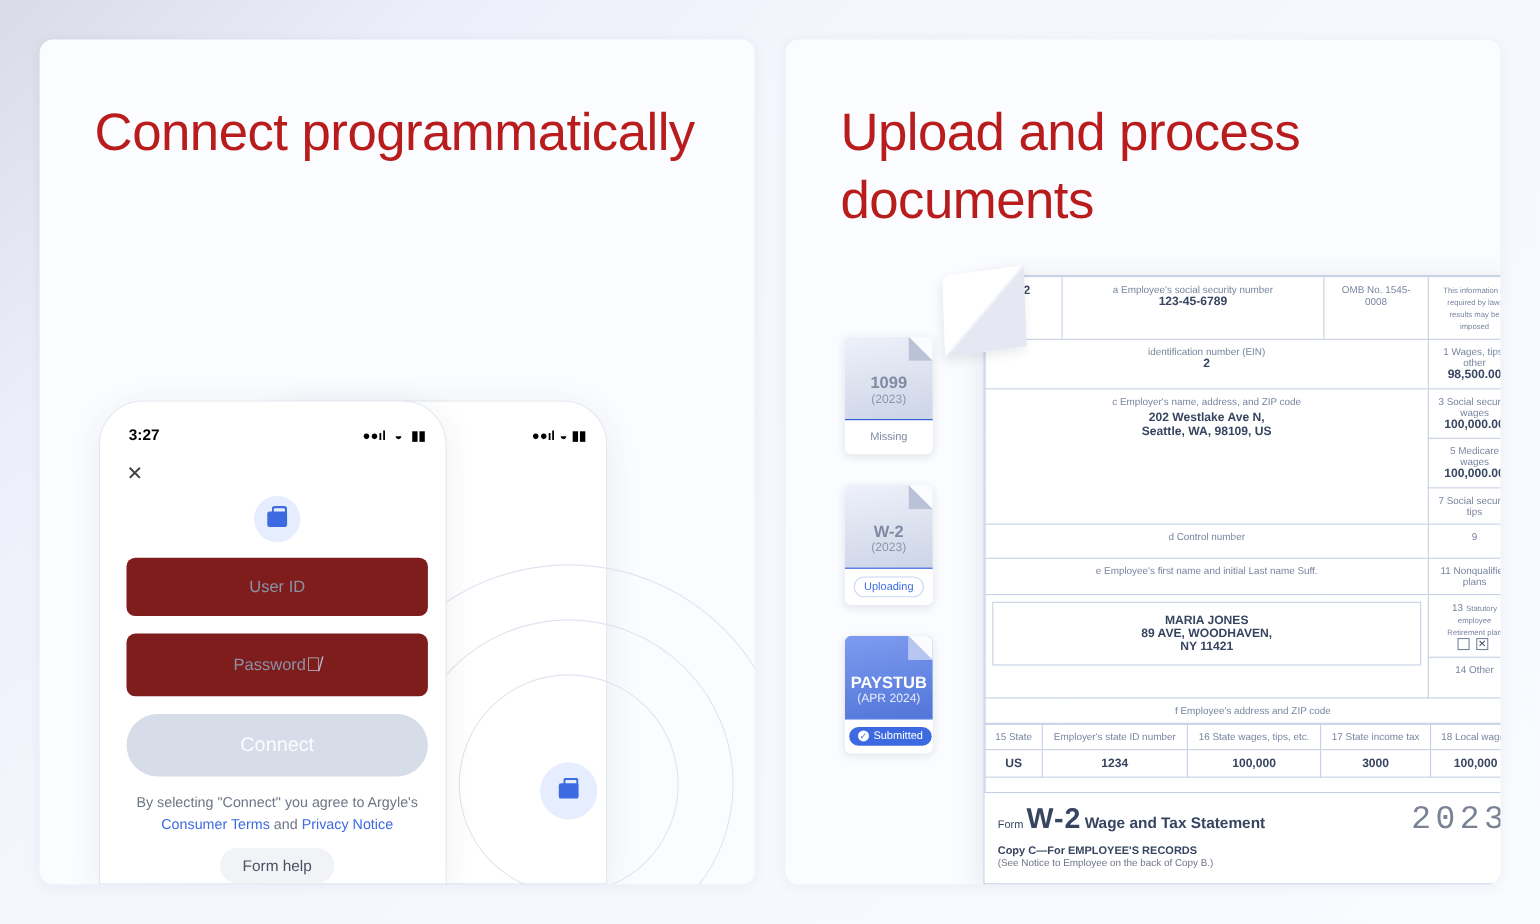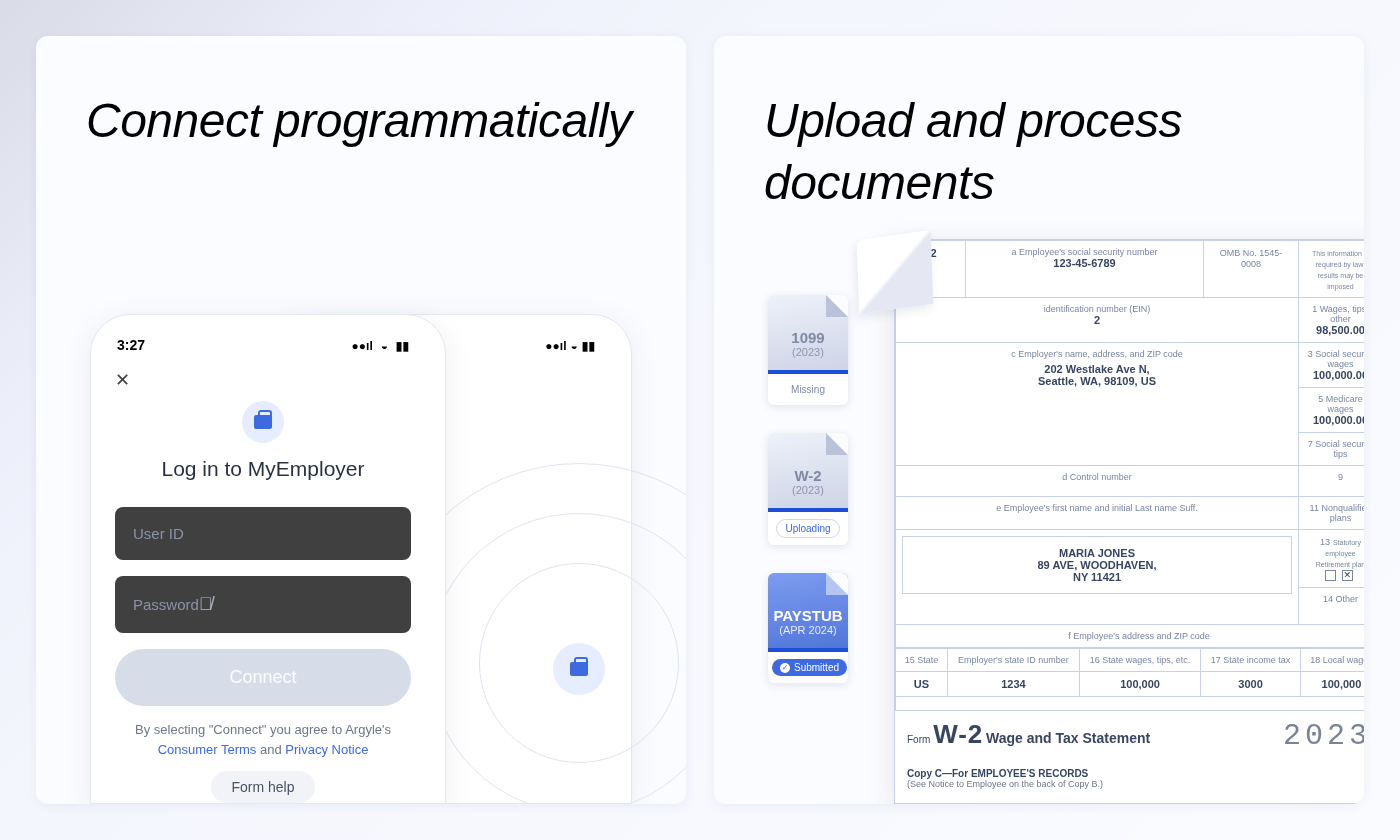--- a/index.html
+++ b/index.html
@@ -8,59 +8,59 @@
     width: 1400px; height: 840px;
     background: linear-gradient(135deg,#d9dbe6 0%,#eceefa 18%,#f4f6fd 35%,#fafbff 100%);
     overflow: hidden; padding: 36px;
     display: flex; gap: 28px;
   }
   .card {
     flex: 1 1 0; background: #fbfcff;
     border-radius: 12px; box-shadow: 0 2px 12px rgba(40,50,80,.06);
     padding: 54px 50px 0 50px; position: relative; overflow: hidden;
   }
-  h1 { font-size: 48px; font-weight: 400; color: #000000; line-height: 1.3; letter-spacing: -.5px; font-style: italic;}
+  h1 { font-size: 48px; font-weight: 400; color: #b91c1c; line-height: 1.3; letter-spacing: -.5px;}
   
   .phones { position: absolute; left: 54px; bottom: 0; display: flex; }
   .phone {
-    width: 356px; background: #fff; border: 1px solid #e3e7ef;
-    border-radius: 40px 40px 0 0; padding: 18px 22px 0 12px;
+    width: 316px; background: #fff; border: 1px solid #e3e7ef;
+    border-radius: 40px 40px 0 0; padding: 18px 4px 0 12px;
     box-shadow: 0 6px 30px rgba(40,50,80,.08);
   }
   .phone.back { margin-left:-170px; z-index:0; }
   .phone.front{ z-index:2; }
   .statusbar { display:flex; justify-content:space-between; align-items:center; padding:4px 14px 10px; font-size:14px; font-weight:600;}
   .statusbar .icons span{margin-left:4px; font-size:12px;}
   .close { font-size:18px; color:#444;padding:6px 12px 4px; font-weight:300;}
   .applogo { width:42px;height:42px;border-radius:50%;background:#e6edff; margin:6px auto 14px;display:flex;align-items:center;justify-content:center;}
   .briefcase { width:18px;height:14px;background:#3e6ae1;border-radius:2px;position:relative;}
   .briefcase:before{content:"";position:absolute;top:-5px;left:4px;width:10px;height:5px;border:2px solid #3e6ae1;border-bottom:none;border-radius:3px 3px 0 0;}
   .login-title{ text-align:center; font-size:21px; font-weight:500; color:#2a3242; margin-bottom:26px;}
-  .field { background:#404040; border-radius:8px; padding:18px 18px; margin:0 12px 16px; color:#8a92a5; font-size:15px; display:flex; justify-content:flex-start; align-items:center;}
+  .field { background:#7f1d1d; border-radius:8px; padding:18px 18px; margin:0 12px 16px; color:#8a92a5; font-size:15px; display:flex; justify-content:center; align-items:center;}
   .eye { color:#b4bac8;font-size:18px;}
   .connect-btn{ background:#d7dde8;color:#fafcff;border-radius:30px;padding:18px;margin:0 12px 14px;text-align:center;font-size:18px;font-weight:400;}
   .disclosure{ text-align:center;font-size:13px;color:#6e7787;margin:8px 18px;line-height:1.5;}
   .disclosure a{color:#3e6ae1;text-decoration:none;}
   .loginhelp{ display:block;margin:12px auto 0;background:#f1f3f7;border-radius:18px;padding:8px 20px;font-size:14px;color:#4a5262;width:fit-content;}
   
   .rings{ position:absolute; right:-130px; bottom:-120px; z-index:0;}
   .ring{ border:1px solid #dfe4ef; border-radius:50%; position:absolute;}
   .r1{width:200px;height:200px;right:60px;bottom:60px;}
   .r2{width:300px;height:300px;right:10px;bottom:10px;}
   .r3{width:400px;height:400px;right:-40px;bottom:-40px;}
   .ring-center{position:absolute;right:134px;bottom:128px;width:52px;height:52px;border-radius:50%;background:#e6edff;display:flex;align-items:center;justify-content:center;}
   
   .docs-area{ position:absolute; left:54px; bottom:0; display:flex; gap:46px; align-items:flex-start;}
   .doc-stack{ display:flex; flex-direction:column; gap:28px; padding-top:36px;}
   .doc-tile{ width:80px; border-radius:6px; position:relative; overflow:hidden; font-size:13px; text-align:center; box-shadow:0 2px 8px rgba(40,50,80,.12);}
   .doc-top{ padding:34px 0 12px;color:#fff;}
   .doc-top .name{font-weight:600;font-size:15px;}
   .doc-top .yr{font-size:11px;opacity:.85;}
   .dog-ear{position:absolute;top:0;right:0;width:0;height:0;border-top:22px solid #fbfcff;border-left:22px solid rgba(0,0,0,.12);}
-  .doc-bottom{background:#fff;padding:7px 4px; font-size:10px;border-top:4px solid #1d4ed8;}
+  .doc-bottom{background:#fff;padding:7px 4px; font-size:10px;border-top:1px solid #1d4ed8;}
   .tile-grey .doc-top{ background:linear-gradient(170deg,#eef1fa,#cdd4e6); color:#7f8aa3;}
   .tile-grey .dog-ear{border-left-color:#b9c2d6;}
   .tile-blue .doc-top{ background:linear-gradient(170deg,#7d9cf0,#5275d8);}
   .tile-blue .dog-ear{border-left-color:#b7c6f0;}
   .badge{display:inline-flex;align-items:center;gap:4px;border-radius:10px;padding:3px 8px;font-size:10px;}
   .badge.miss{color:#7f8aa3;}
   .badge.up{color:#3e6ae1;border:1px solid #c9d6f5;}
   .badge.sub{background:#3e6ae1;color:#fff;}
   .check{width:10px;height:10px;border-radius:50%;background:#fff;color:#3e6ae1;font-size:8px;display:flex;align-items:center;justify-content:center;}
   
@@ -74,21 +74,21 @@
   .w2 table{width:100%;border-collapse:collapse;text-align:center;}
   .w2 td{border:1px solid #c7d0e4; padding:6px 8px; vertical-align:top;}
   .w2 .lbl{font-size:9px;color:#7885a0;}
   .w2 .val{font-weight:700;font-size:11px;color:#374560;}
   .w2 .hdr{font-size:9px;color:#7885a0;}
   .w2-foot{padding:8px 12px 14px;}
   .w2-foot .form{font-size:10px;}
   .w2-foot .big{font-size:26px;font-weight:800;letter-spacing:1px;}
   .w2-foot .title{font-size:14px;font-weight:600;}
   .w2-foot .year{float:right;font-family:"Courier New",monospace;font-size:30px;font-weight:400;letter-spacing:4px;color:#7a8296;}
-  .w2-foot .sub{font-size:10px;margin-top:18px;}
+  .w2-foot .sub{font-size:10px;margin-top:8px;}
   .w2-foot .sub b{font-weight:700;}
   .w2-foot .note{font-size:9px;color:#6e7787;}
   .statetbl td{font-size:9px;}
   .cb{display:inline-block;width:11px;height:11px;border:1px solid #7885a0;margin-right:3px;vertical-align:middle;}
   .cb.x:after{content:"✕";font-size:9px;line-height:9px;display:block;text-align:center;}
 </style>
 </head>
 <body>
 
 <div class="card">
@@ -102,21 +102,20 @@
         <span class="icons">
           <span>●●ıl</span>
           <span>◒</span>
           <span>▮▮</span>
         </span>
       </div>
       <div class="close">✕</div>
       <div class="applogo">
           <div class="briefcase"></div>
         </div>
-      <div class="login-title">Log in to MyEmployer</div>
       <div class="field">
         <span>User ID</span>
       </div>
       <div class="field">
         <span>Password</span>
         <span class="eye">👁̸</span>
       </div>
       <div class="connect-btn">Connect</div>
       <div class="disclosure">
         <span>By selecting "Connect" you agree to Argyle's </span><a>Consumer Terms</a><span> and </span><a>Privacy Notice</a>

